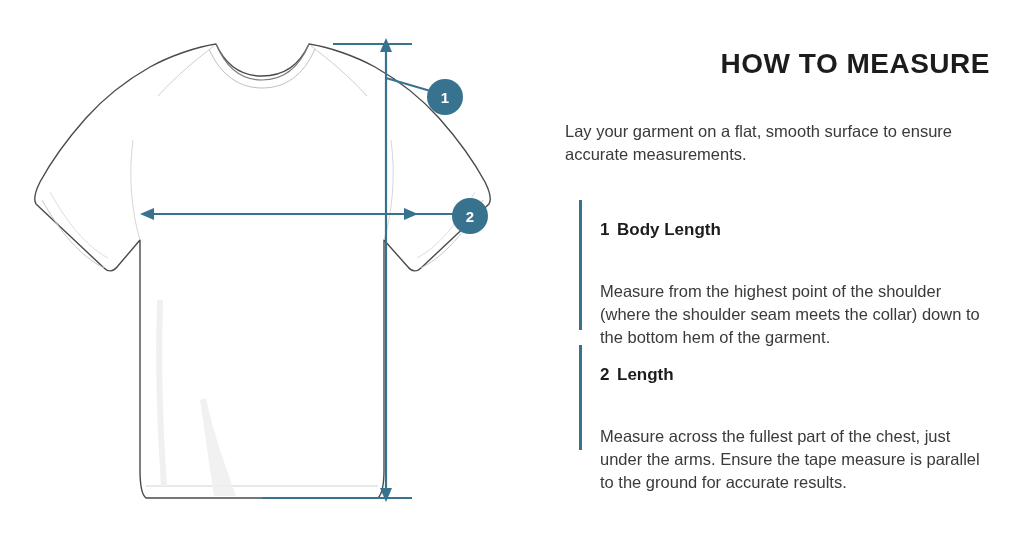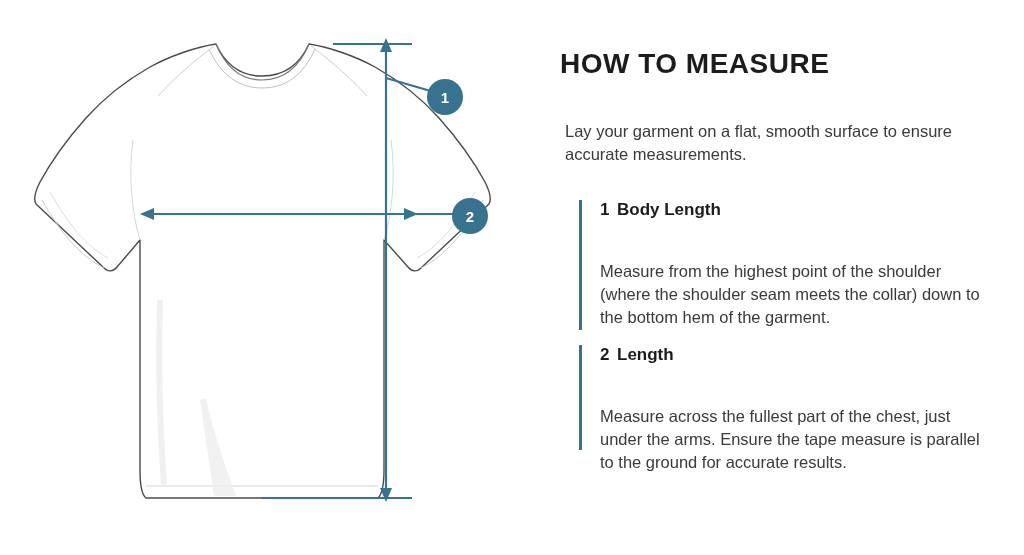--- a/index.html
+++ b/index.html
@@ -55,21 +55,21 @@
     left: 560px;
     top: 0;
     width: 464px;
     height: 555px;
   }
   .panel-title {
     position: absolute;
     left: 0;
     top: 48px;
     width: 430px;
-    text-align: left;
+    text-align: right;
     font-size: 28px;
     font-weight: bold;
     letter-spacing: 0.5px;
     color: #1c1c1c;
   }
   .intro {
     position: absolute;
     left: 5px;
     top: 120px;
     width: 400px;
@@ -97,20 +97,21 @@
     display: flex;
     align-items: baseline;
   }
   .section-num {
     display: inline-block;
     min-width: 17px;
     font-weight: bold;
   }
   .section-label {
     display: inline-block;
+    margin-top: 20px;
   }
   .section-body {
     font-size: 16.5px;
     line-height: 1.4;
     color: #3a3a3a;
     margin-top: 40px;
   }
 </style>
 </head>
 <body>

